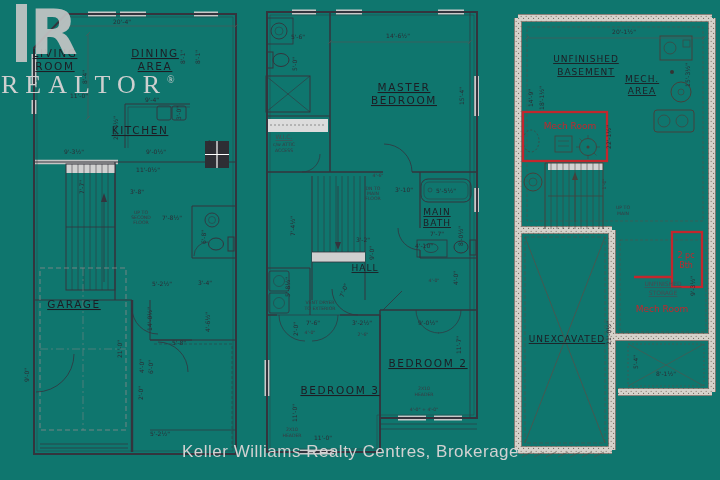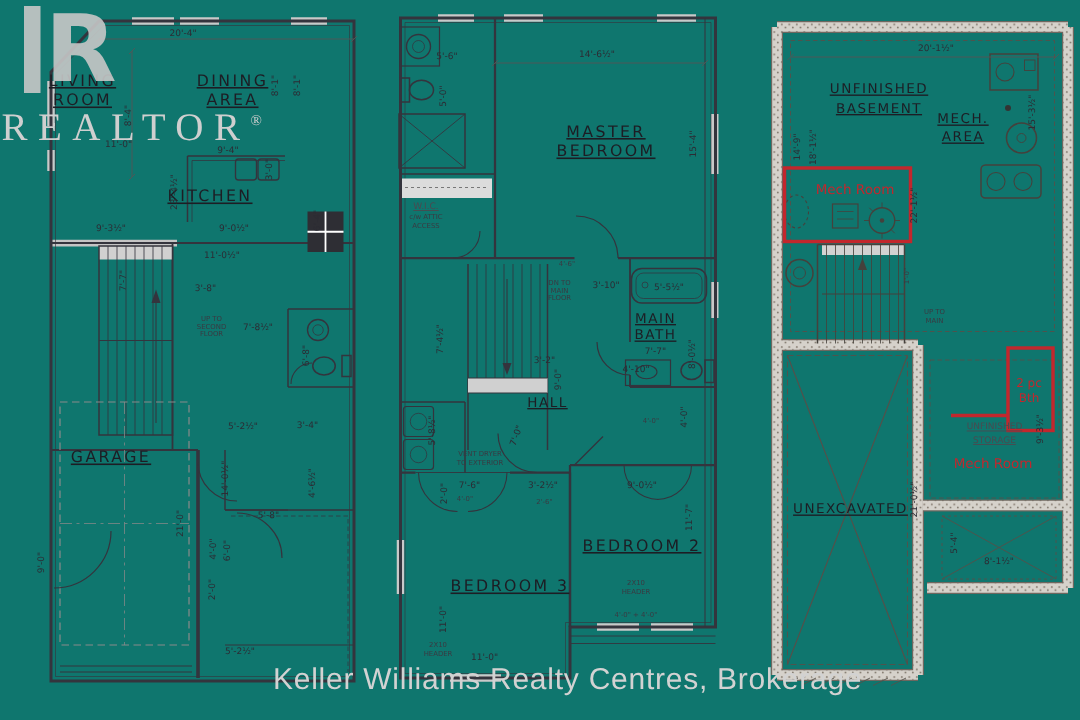--- a/index.html
+++ b/index.html
@@ -17,21 +17,21 @@
   .t-red-s{font-size:8px;text-anchor:middle;fill:#c2272d;}
   
   .wm{position:absolute;pointer-events:none;user-select:none;}
   .wm-logo{top:4px;left:16px;display:flex;align-items:flex-start;opacity:.9;}
   .wm-logo .bar{width:11px;height:58px;background:#c7c7c7;margin-right:3px;}
   .wm-logo .r{font-size:62px;line-height:58px;font-weight:bold;color:#c7c7c7;
               font-family:"DejaVu Sans",sans-serif;}
   .wm-realtor{top:70px;left:1px;font-size:26px;letter-spacing:7px;color:#cfcfcf;
               font-family:Liberation Serif, serif;}
   .wm-realtor sup{font-size:10px;letter-spacing:0;}
-  .wm-footer{top:442px;left:182px;font-size:20px;letter-spacing:.5px;color:#d2d2d2;
+  .wm-footer{top:442px;left:182px;font-size:17px;letter-spacing:.5px;color:#d2d2d2;
              font-family:"Liberation Sans",sans-serif;}
 </style>
 </head>
 <body>
 
 <div class="stage">
 <svg id="plan" width="720" height="480" viewBox="0 0 720 480">
   <defs>
     <pattern id="speck" width="5" height="5" patternUnits="userSpaceOnUse">
       <rect width="5" height="5" fill="#d6d2cb"></rect>

